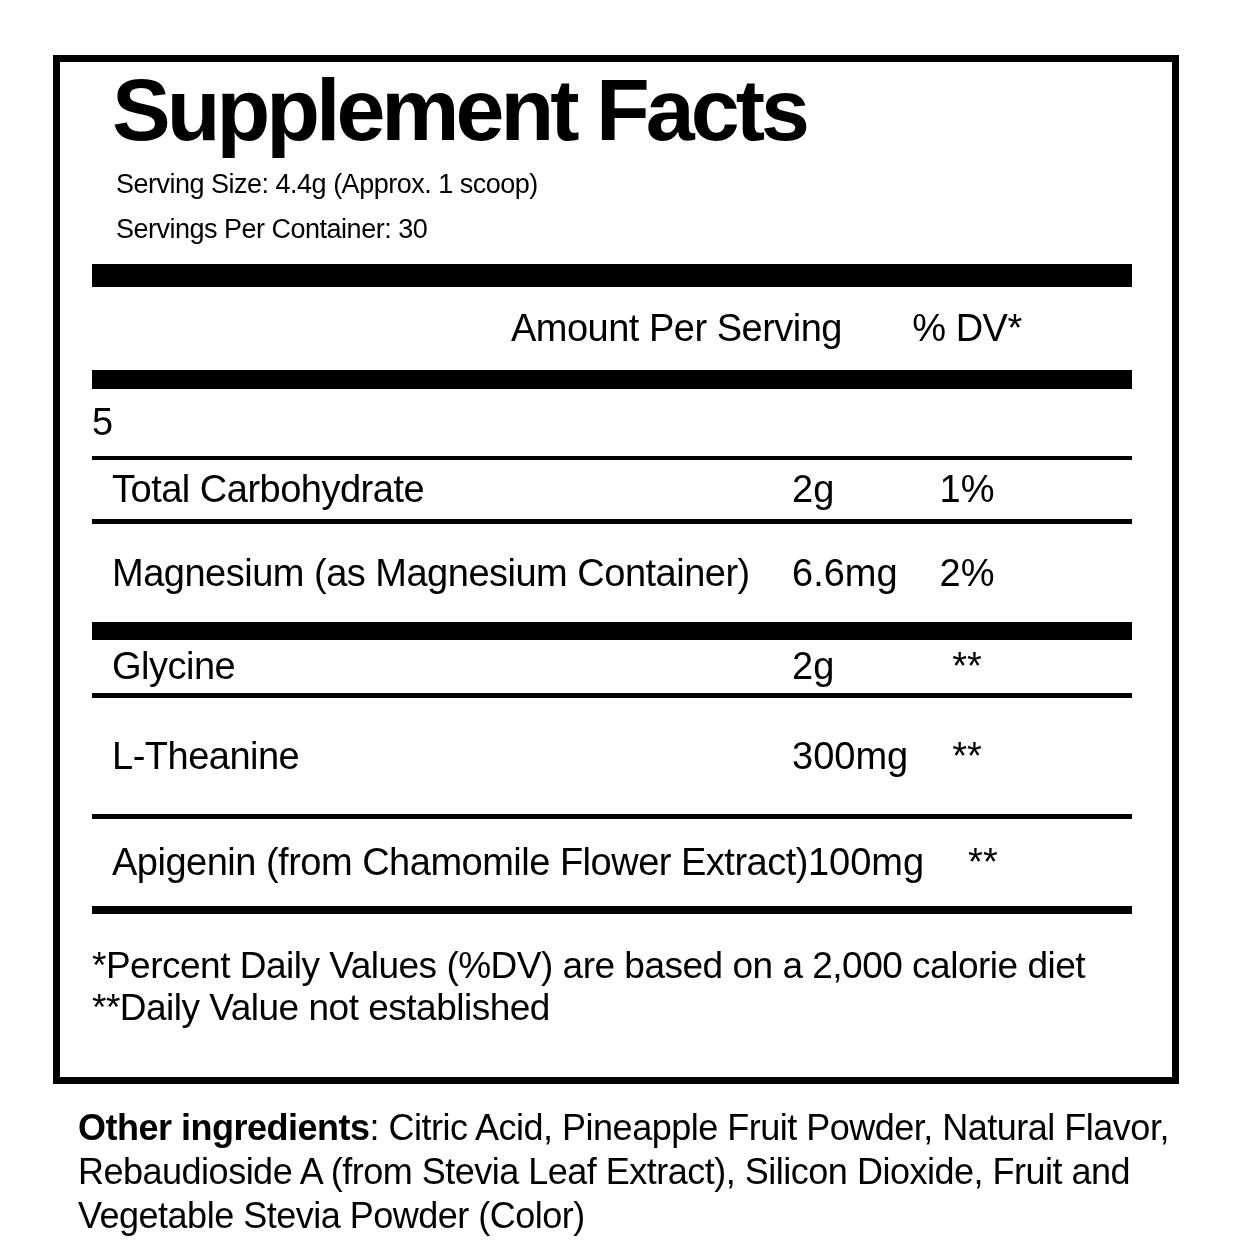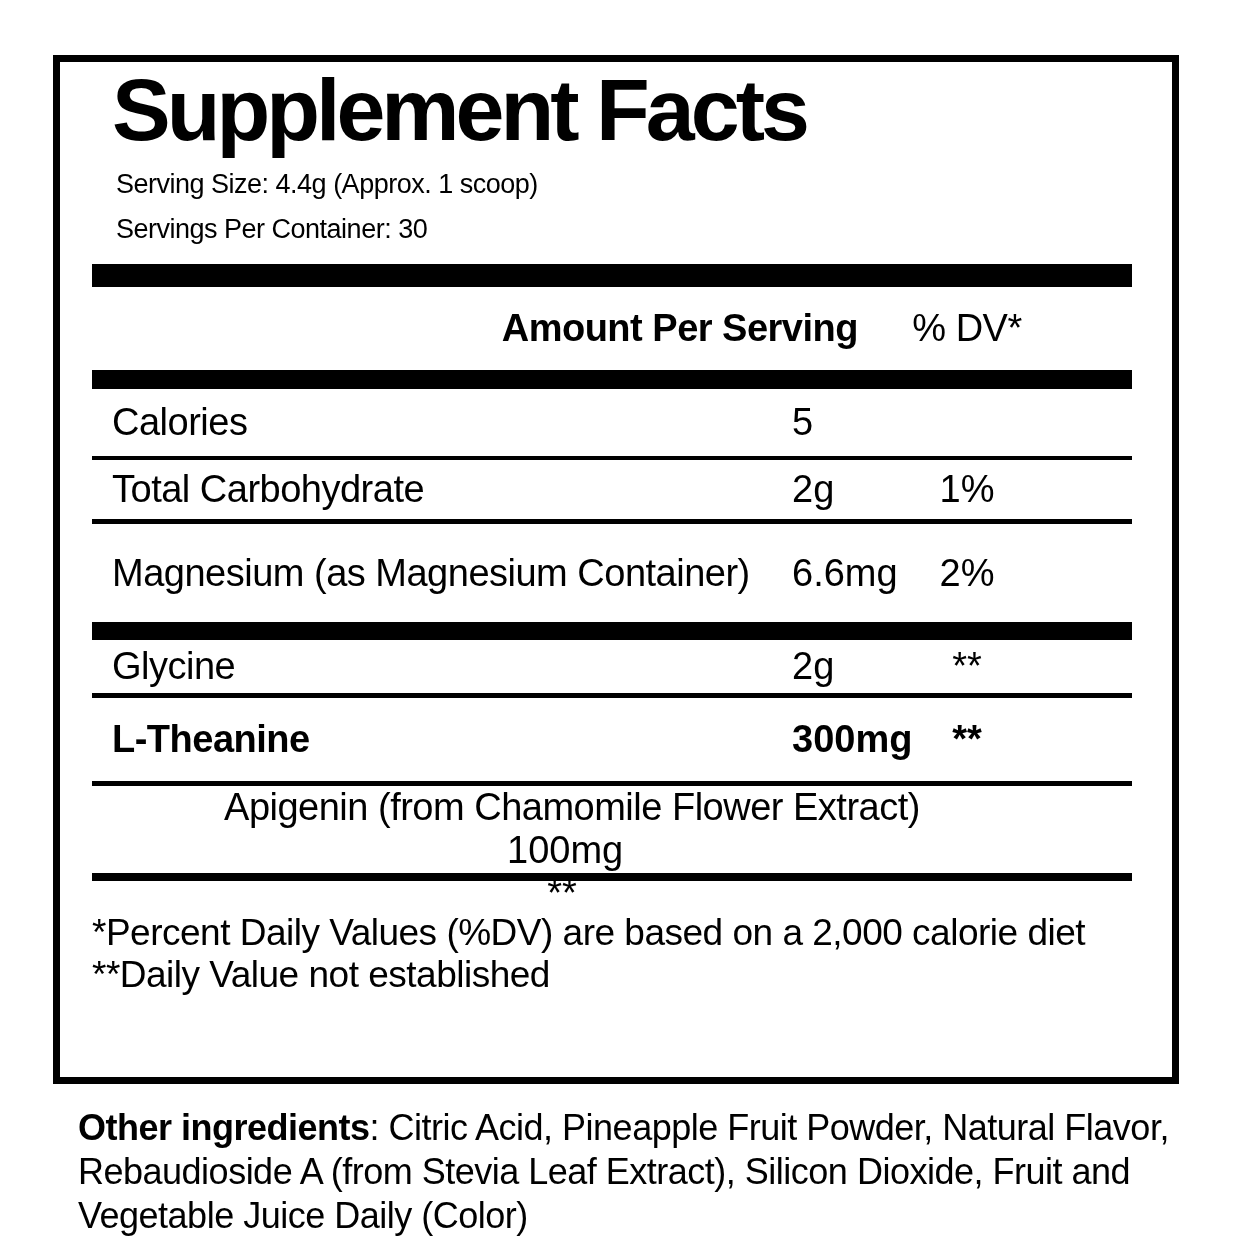--- a/index.html
+++ b/index.html
@@ -47,47 +47,47 @@
 
   .header-row {
     height: 83px;
     display: flex;
     align-items: center;
     justify-content: flex-end;
     padding-right: 100px;
     font-size: 38px;
     letter-spacing: -0.5px;
   }
-  .header-amount { margin-right: 44px; white-space: nowrap; font-weight: bold; }
+  .header-amount { margin-right: 60px; white-space: nowrap; }
   .header-dv { width: 130px; flex-shrink: 0; text-align: center; white-space: nowrap; }
 
   .row {
     display: flex;
     align-items: center;
     padding-right: 100px;
     font-size: 38px;
   }
   .row-label {
     flex: 1;
     padding-left: 20px;
     letter-spacing: -0.5px;
     white-space: nowrap;
   }
   .row-amount { width: 110px; flex-shrink: 0; white-space: nowrap; }
   .row-dv { width: 130px; flex-shrink: 0; text-align: center; white-space: nowrap; }
 
   .sep-thin   { border-bottom: 4px solid #000; }
   .sep-med    { border-bottom: 5px solid #000; }
-  .sep-thick  { border-bottom: 8px solid #000; flex-direction: column; }
+  .sep-thick  { border-bottom: 8px solid #000; }
 
   .row-calories  { height: 71px; }
   .row-carb      { height: 64px; }
   .row-magnesium { height: 98px; }
   .row-glycine   { height: 58px; }
-  .row-theanine  { height: 88px; font-weight: bold; }
+  .row-theanine  { height: 121px; }
   .row-apigenin  { height: 95px; }
 
   .footnotes { margin-top: 31px; }
   .footnote-line {
     font-size: 37px;
     line-height: 42px;
     letter-spacing: -0.5px;
     white-space: nowrap;
   }
 
@@ -120,21 +120,20 @@
   <div class="bar bar-1"></div>
 
   <div class="header-row">
     <div class="header-amount">Amount Per Serving</div>
     <div class="header-dv">% DV*</div>
   </div>
 
   <div class="bar bar-2"></div>
 
   <div class="row row-calories sep-thin">
-    <div class="row-label">Calories</div>
     <div class="row-amount">5</div>
     <div class="row-dv"></div>
   </div>
 
   <div class="row row-carb sep-med">
     <div class="row-label">Total Carbohydrate</div>
     <div class="row-amount">2g</div>
     <div class="row-dv">1%</div>
   </div>
 
@@ -167,14 +166,14 @@
   <div class="footnotes">
     <div class="footnote-line">*Percent Daily Values (%DV) are based on a 2,000 calorie diet</div>
     <div class="footnote-line">**Daily Value not established</div>
   </div>
 
 </div>
 
 <div class="other-ingredients">
   <div class="oi-line"><span class="oi-bold">Other ingredients</span><span>: Citric Acid, Pineapple Fruit Powder, Natural Flavor,</span></div>
   <div class="oi-line">Rebaudioside A (from Stevia Leaf Extract), Silicon Dioxide, Fruit and</div>
-  <div class="oi-line">Vegetable Juice Daily (Color)</div>
+  <div class="oi-line">Vegetable Stevia Powder (Color)</div>
 </div>
 
 </body></html>

